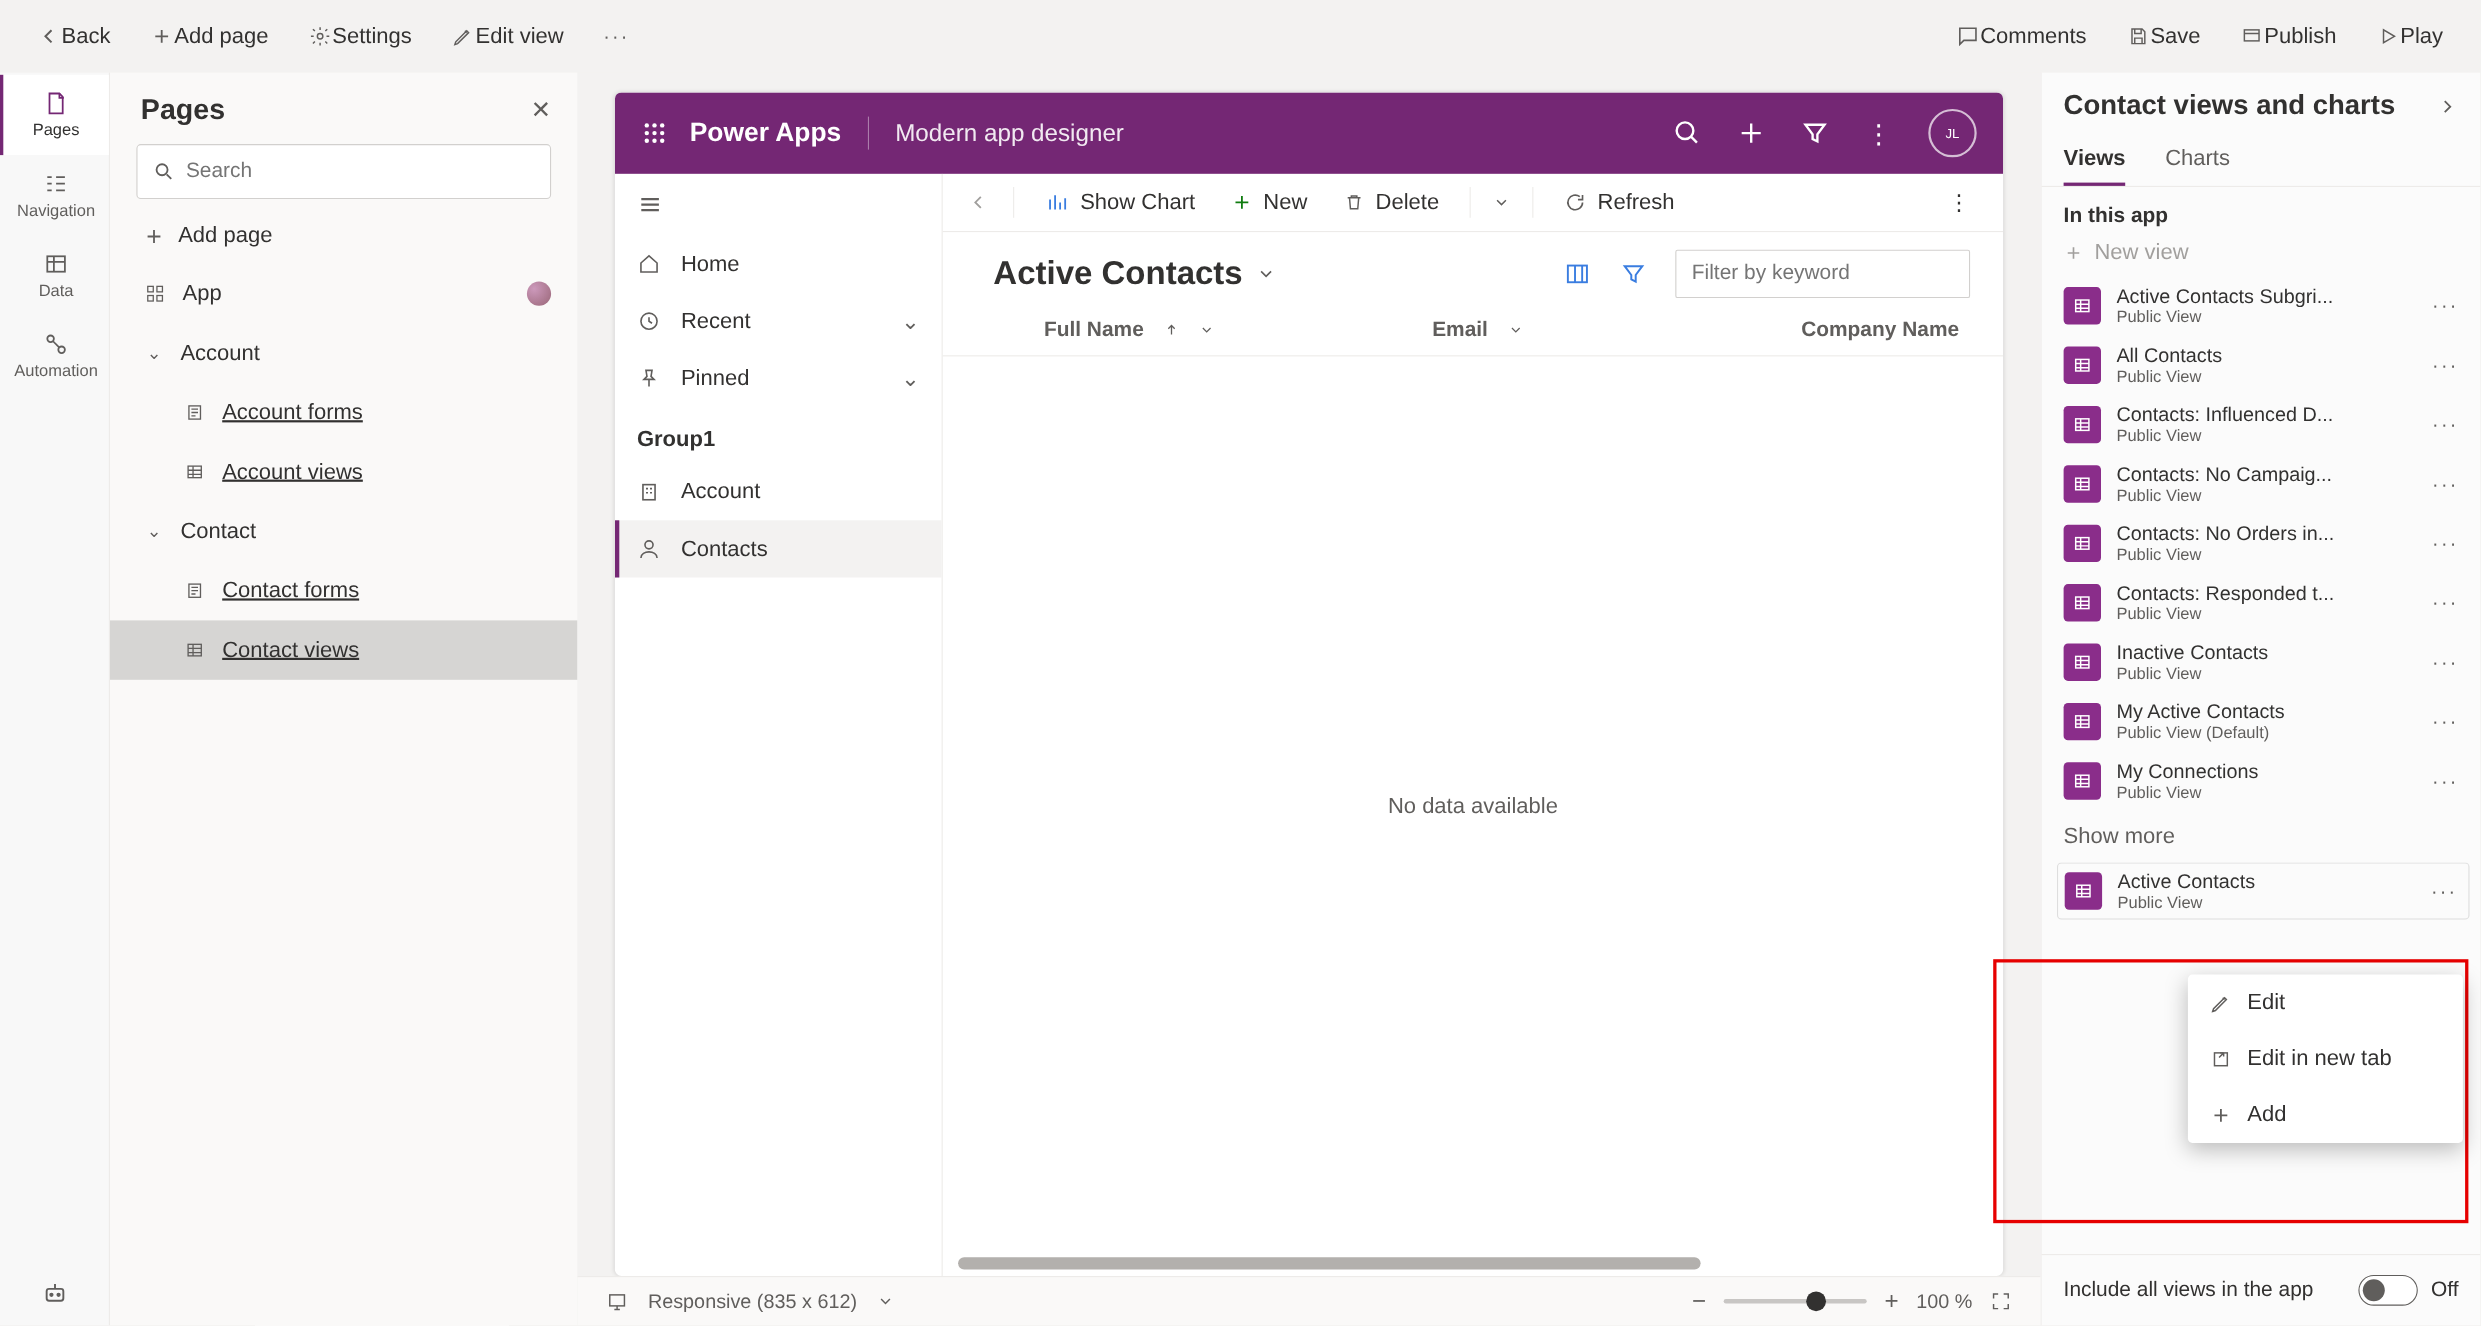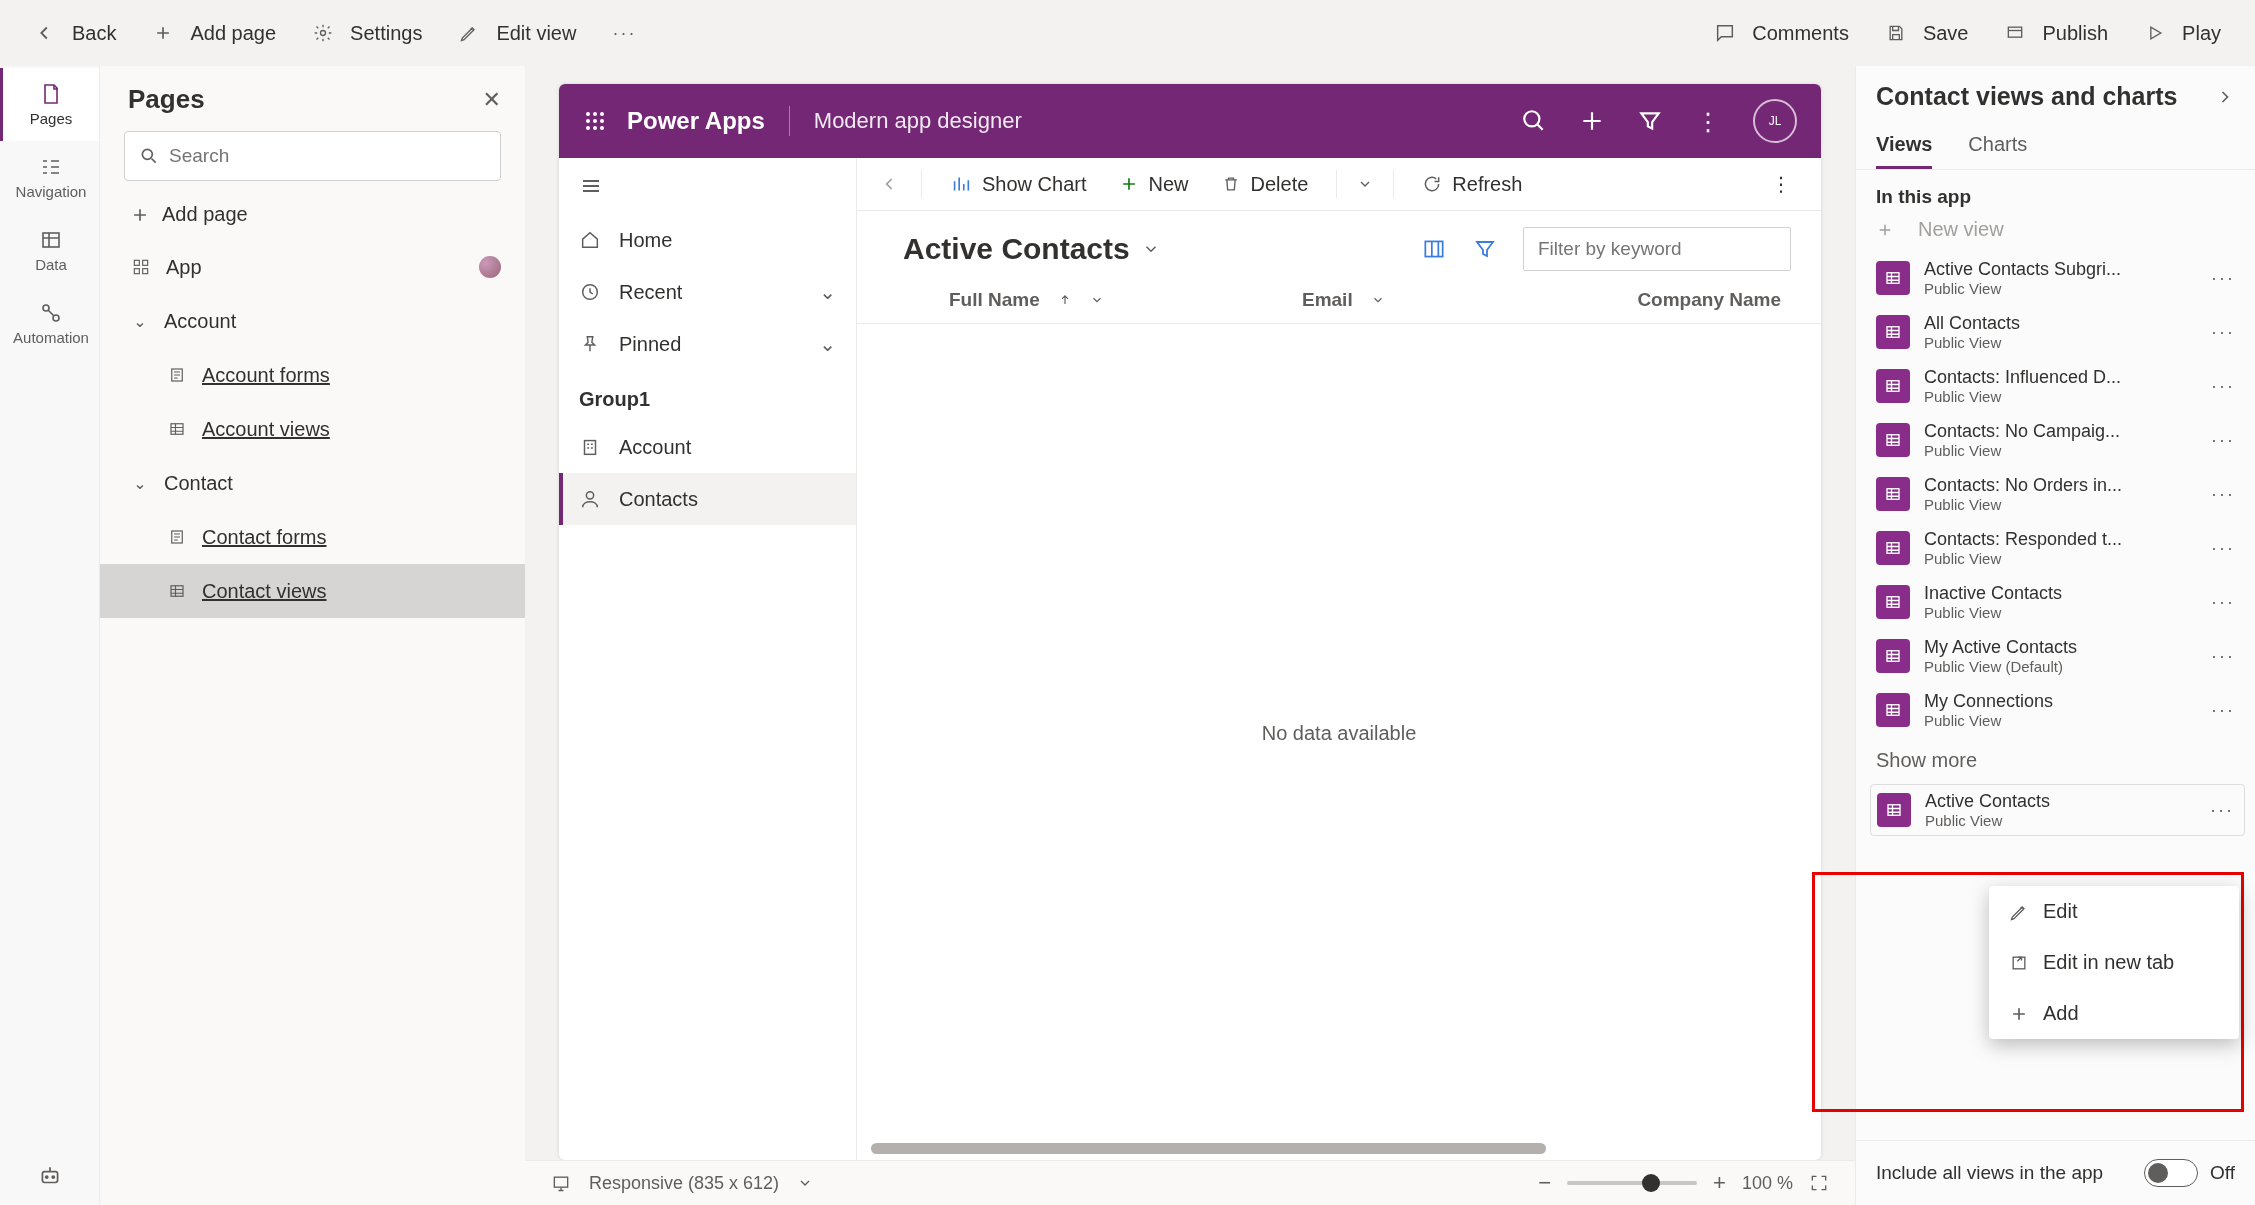--- a/index.html
+++ b/index.html
@@ -1,21 +1,21 @@
 <!DOCTYPE html>
 <html><head>
 <meta charset="utf-8">
 <style>
 * { box-sizing: border-box; margin: 0; padding: 0; }
 body { font-family: "Segoe UI", Arial, sans-serif; font-size: 14px; color: #323130; background: #f3f2f1; overflow: hidden; width: 2255px; height: 1205px; }
 
 
 .top-toolbar { height: 66px; background: #f3f2f1; display: flex; align-items: center; padding: 0 20px; justify-content: space-between; }
 .top-left, .top-right { display: flex; align-items: center; gap: 8px; }
-.top-btn { display: flex; align-items: center; gap: 16px; padding: 8px 14px; border: none; background: transparent; font-size: 20px; color: #323130; cursor: pointer; border-radius: 4px; }
+.top-btn { display: flex; align-items: center; gap: 0; padding: 8px 14px; border: none; background: transparent; font-size: 20px; color: #323130; cursor: pointer; border-radius: 4px; }
 .top-icon { width: 22px; height: 22px; display: inline-flex; align-items: center; justify-content: center; }
 .more-dots { font-size: 18px; letter-spacing: 2px; color:#605e5c; }
 
 .main-area { display: flex; height: calc(100% - 66px); }
 
 
 .left-rail { width: 100px; background: #f8f8f8; border-right: 1px solid #edebe9; display: flex; flex-direction: column; align-items: stretch; padding-top:2px; position:relative; }
 .rail-item { display: flex; flex-direction: column; align-items: center; justify-content: center; padding: 14px 0; cursor: pointer; border-left: 3px solid transparent; font-size: 15px; color:#605e5c; gap:4px; }
 .rail-item.active { border-left: 3px solid #742774; color:#323130; background:#fff; }
 .rail-icon { width:24px; height:24px; }
@@ -86,21 +86,21 @@
 
 
 .right-panel { width:400px; background:#fbfbfb; border-left:1px solid #edebe9; display:flex; flex-direction:column; padding:16px 0 0 0; }
 .rp-header { display:flex; align-items:center; justify-content:space-between; padding:0 20px 14px 20px; }
 .rp-title { font-size:25px; font-weight:600; }
 .rp-tabs { display:flex; gap:36px; padding:0 20px; border-bottom:1px solid #edebe9; }
 .rp-tab { padding:8px 0 10px 0; font-size:20px; color:#605e5c; cursor:pointer; }
 .rp-tab.active { color:#323130; font-weight:600; border-bottom:3px solid #742774; }
 
 .rp-section-label { font-size:19px; font-weight:600; padding:16px 20px 6px 20px; }
-.rp-newview { display:flex; align-items:center; gap:24px; color:#a19f9d; padding:4px 20px 10px 20px; font-size:20px; }
+.rp-newview { display:flex; align-items:center; gap:10px; color:#a19f9d; padding:4px 20px 10px 20px; font-size:20px; }
 .view-list { overflow-y:auto; padding:0 10px 0 14px; }
 .view-item { display:flex; align-items:center; gap:14px; padding:8px 6px; border-radius:4px; }
 .view-icon { width:34px; height:34px; background:#8a2d8a; border-radius:4px; display:flex; align-items:center; justify-content:center; color:#fff; flex-shrink:0; }
 .view-text { flex:1; overflow:hidden; }
 .view-name { font-size:18px; white-space:nowrap; overflow:hidden; text-overflow:ellipsis; }
 .view-sub { font-size:15px; color:#605e5c; }
 .view-more { color:#605e5c; font-size:18px; cursor:pointer; padding:0 4px; letter-spacing:2px; }
 
 .show-more { padding:12px 20px; font-size:20px; color:#605e5c; }
 .not-in-item { border:1px solid #8080803d; padding:6px; border-radius:4px; }

